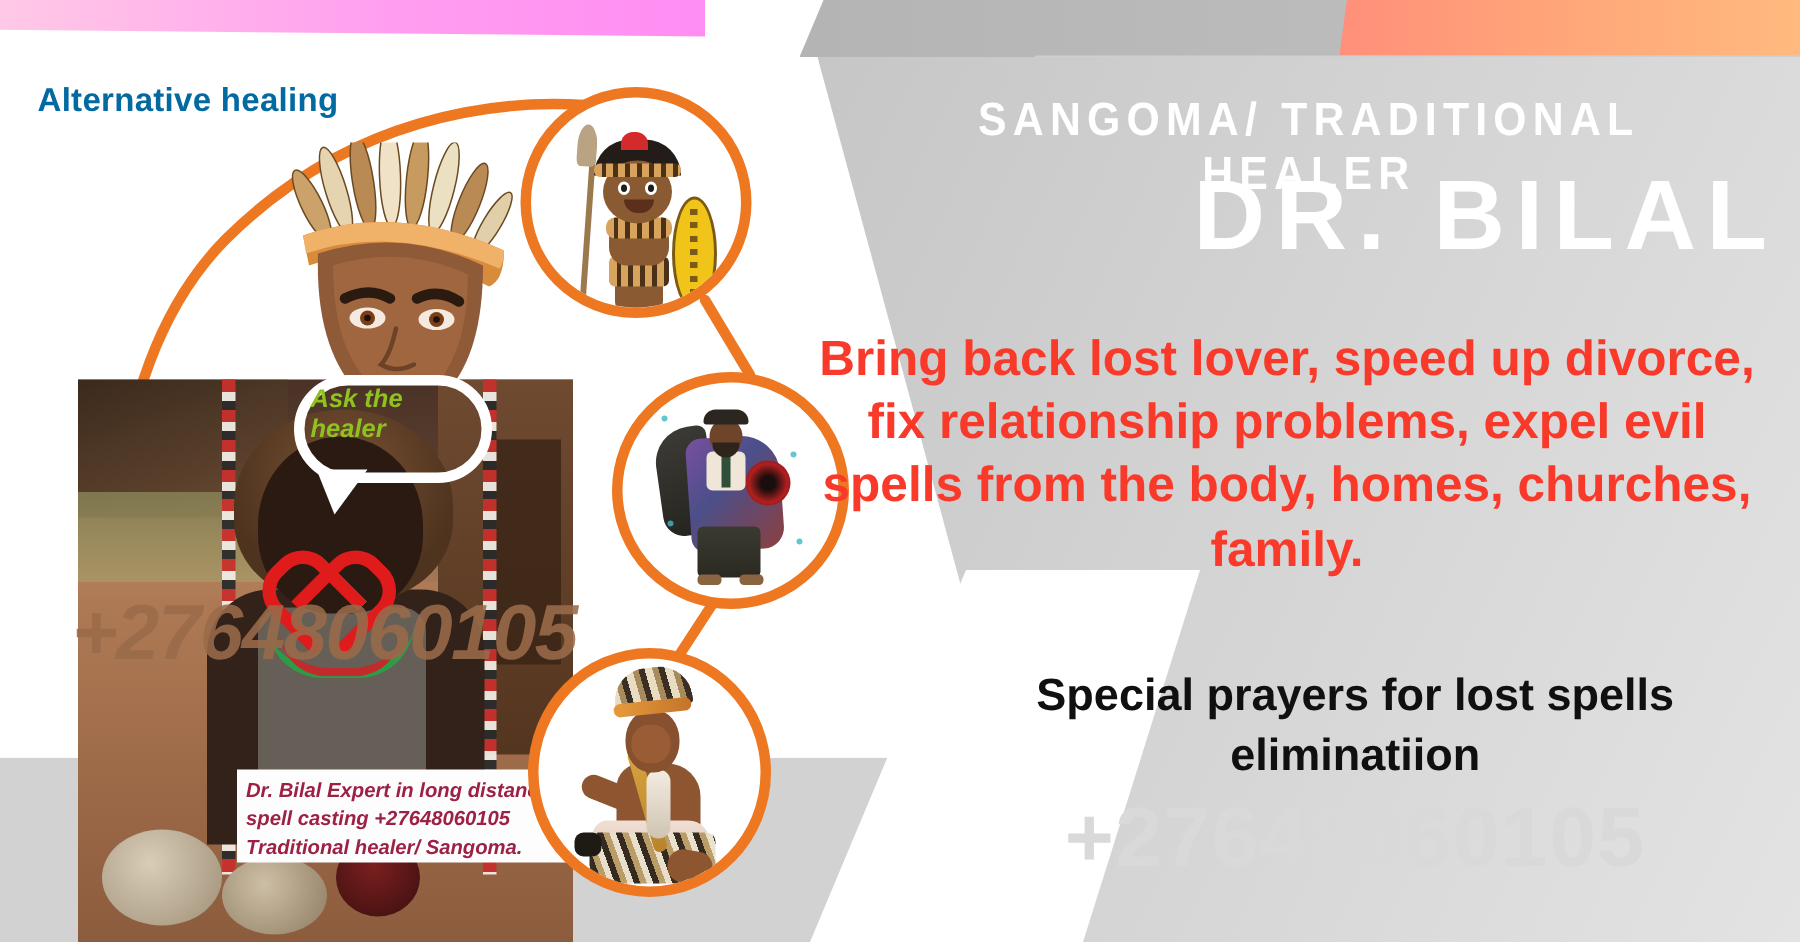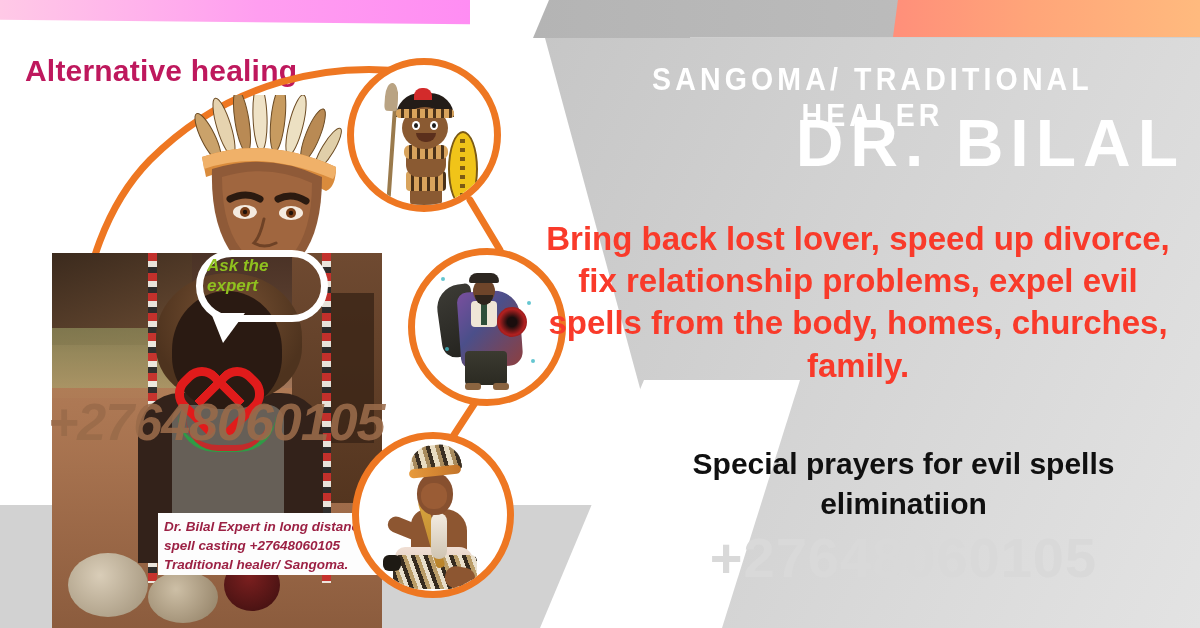--- a/index.html
+++ b/index.html
@@ -42,21 +42,21 @@
   }
   .white-wedge{
     position:absolute;left:540px;top:380px;width:260px;height:248px;
     background:#ffffff;
     clip-path:polygon(100% 0, 70% 100%, 0 100%, 40% 0);
   }
 
   
   .alt-heading{
     position:absolute;left:25px;top:54px;
-    font-size:30px;font-weight:700;color:#be185d;letter-spacing:.2px;
+    font-size:22px;font-weight:700;color:#0369a1;letter-spacing:.2px;
     font-family:"Liberation Sans",sans-serif;
   }
 
   
   .arc-svg{position:absolute;left:0;top:0;width:560px;height:628px;pointer-events:none;}
 
   
   .main-figure{position:absolute;left:150px;top:95px;width:240px;height:230px;}
   .photo{
     position:absolute;left:52px;top:253px;width:330px;height:375px;
@@ -287,21 +287,21 @@
     <div class="pot"></div>
     <div class="pot2"></div>
     <div class="gourd"></div>
   </div>
 
   <div class="heart"></div>
 
   <div class="bubble">
     <div class="tail"></div>
   </div>
-  <div class="bubble-text">Ask the expert</div>
+  <div class="bubble-text">Ask the healer</div>
 
   <div class="watermark-photo">+27648060105</div>
 
   <div class="caption">Dr. Bilal Expert in long distance spell casting +27648060105 Traditional healer/ Sangoma. WhatsApp now</div>
 
   <div class="circ circ1">
     <div class="w-shadow"></div>
     <div class="w-spear"></div>
     <div class="w-spear-tip"></div>
     <div class="w-shield"></div>
@@ -346,16 +346,16 @@
     <div class="d-head"></div>
     <div class="d-face"></div>
     <div class="d-crown"></div>
     <div class="d-crownband"></div>
     <div class="d-hand"></div>
   </div>
 
   <div class="kicker">SANGOMA/ TRADITIONAL HEALER</div>
   <div class="brand">DR. BILAL</div>
   <div class="services">Bring back lost lover, speed up divorce, fix relationship problems, expel evil spells from the body, homes, churches, family.</div>
-  <div class="special">Special prayers for  evil spells eliminatiion</div>
+  <div class="special">Special prayers for  lost spells eliminatiion</div>
   <div class="watermark-big">+27648060105</div>
 
 </div>
 
 </body></html>

